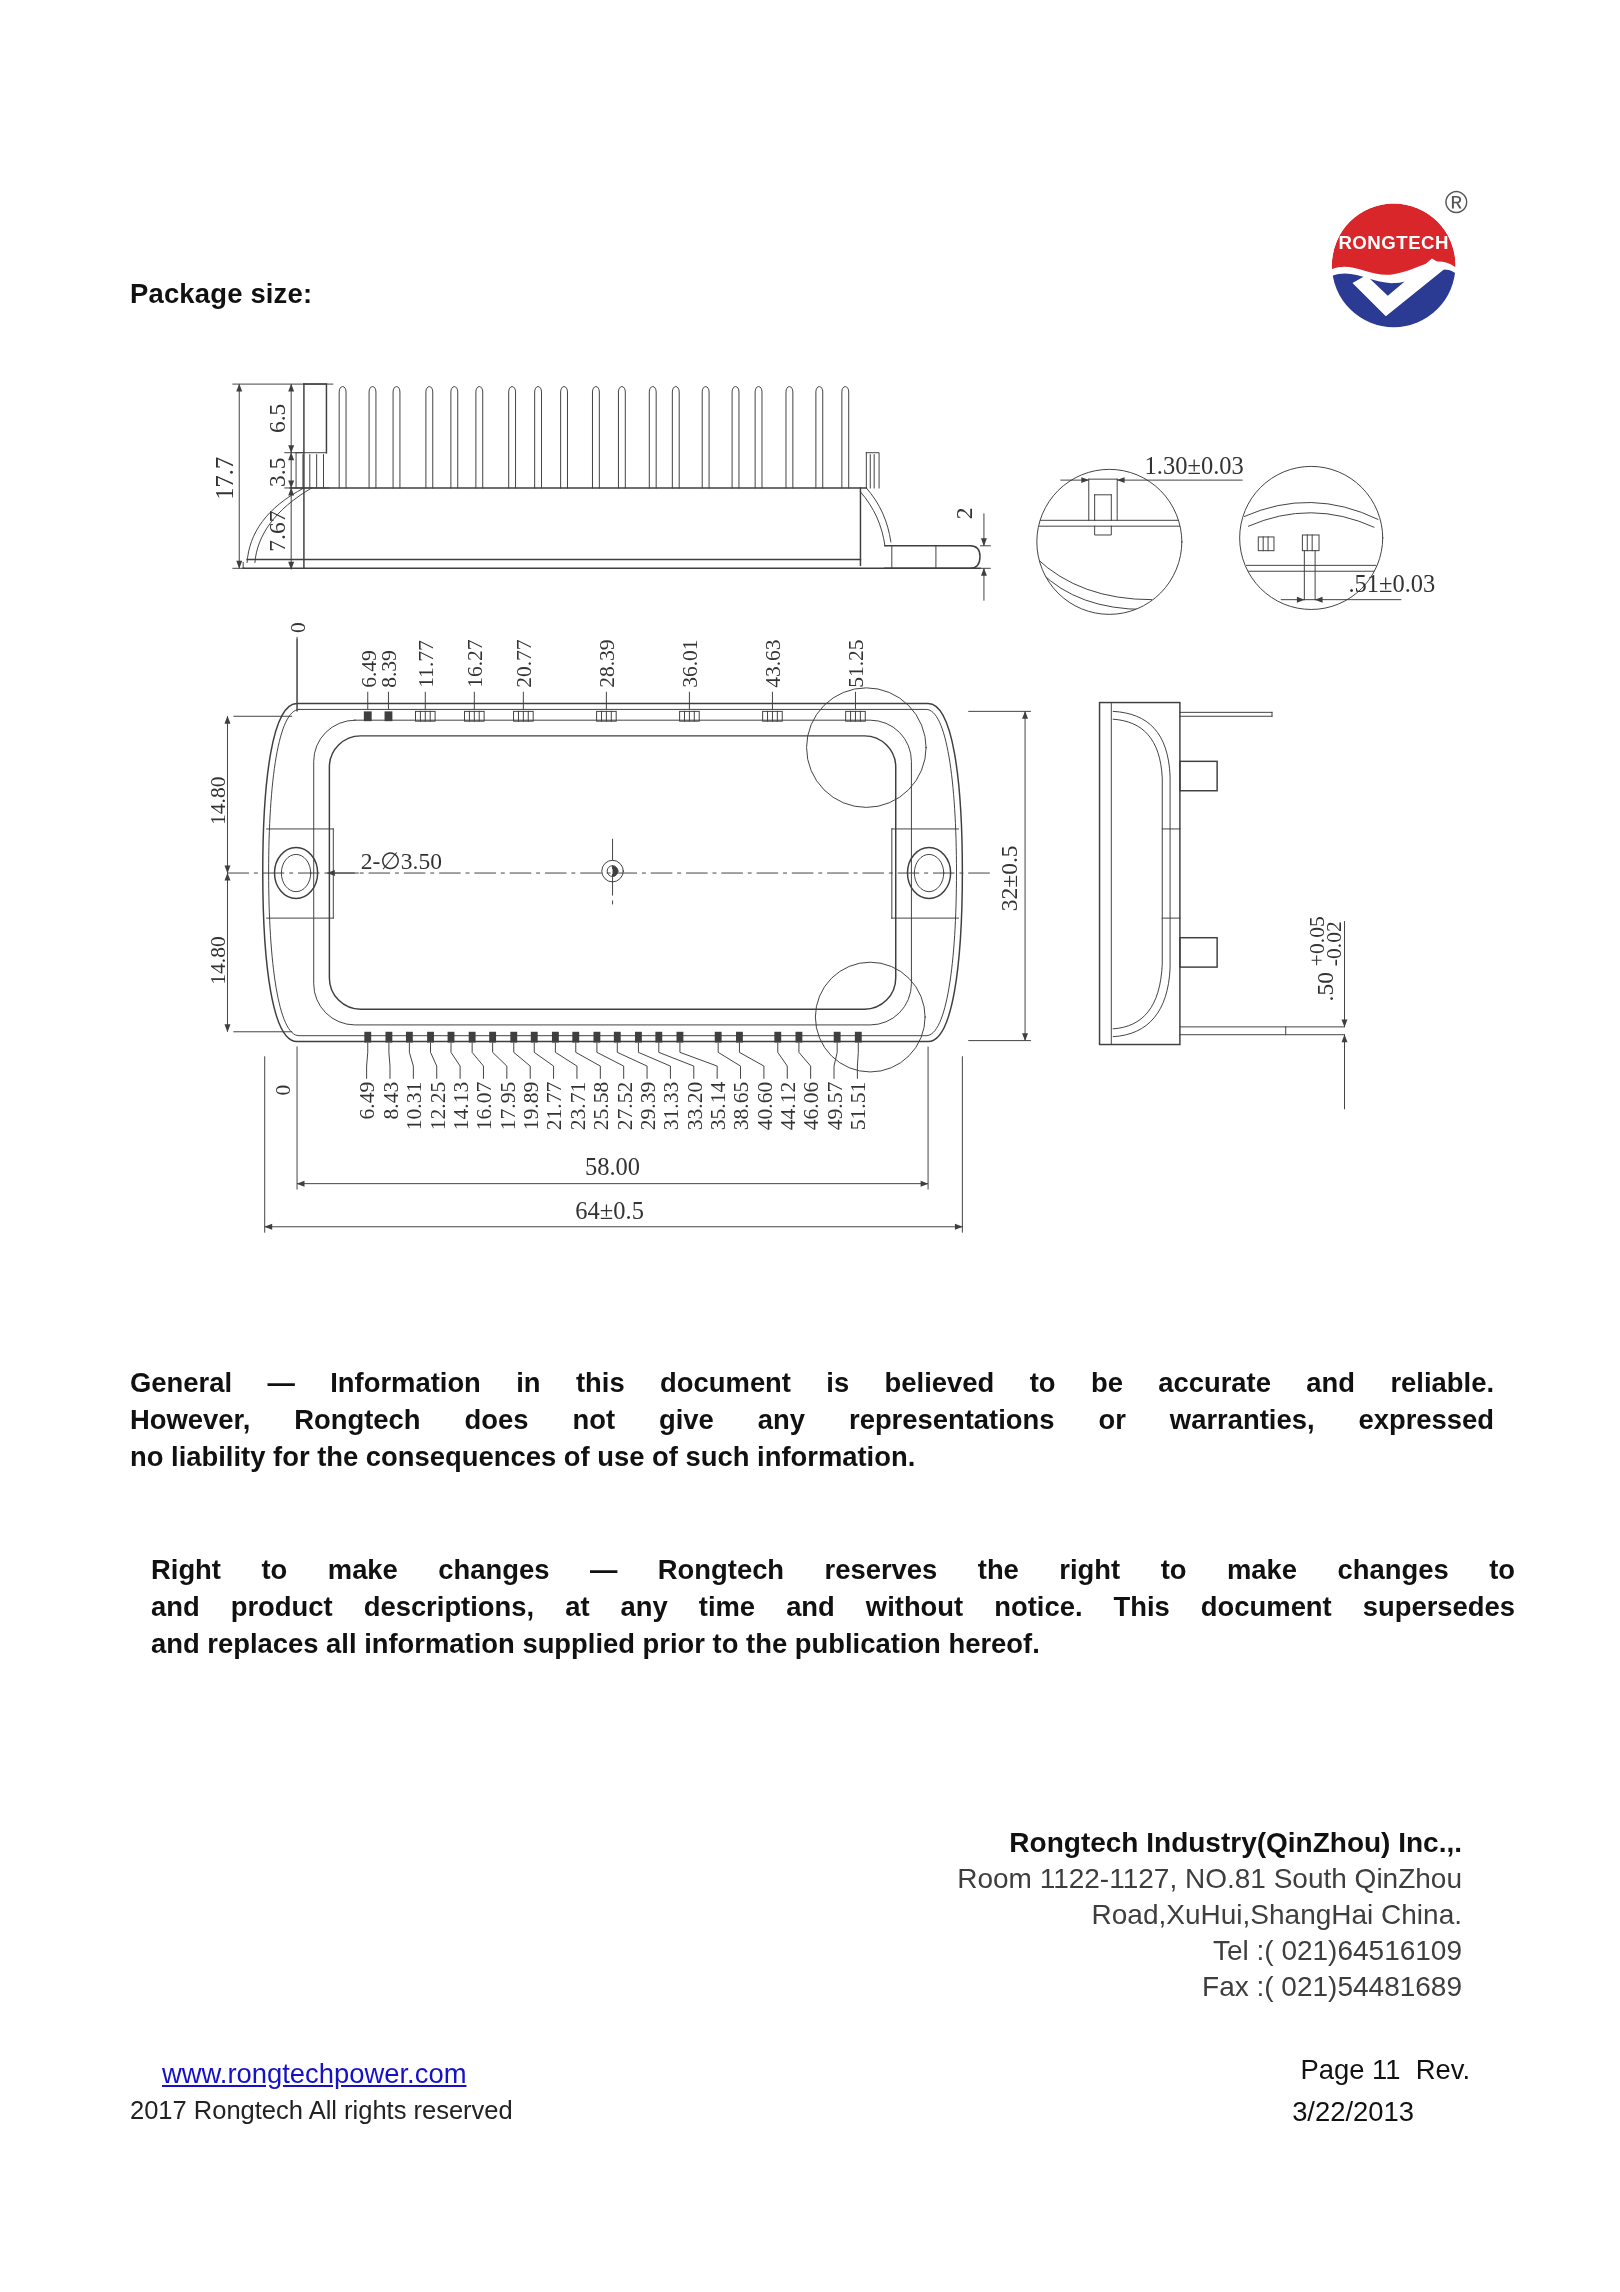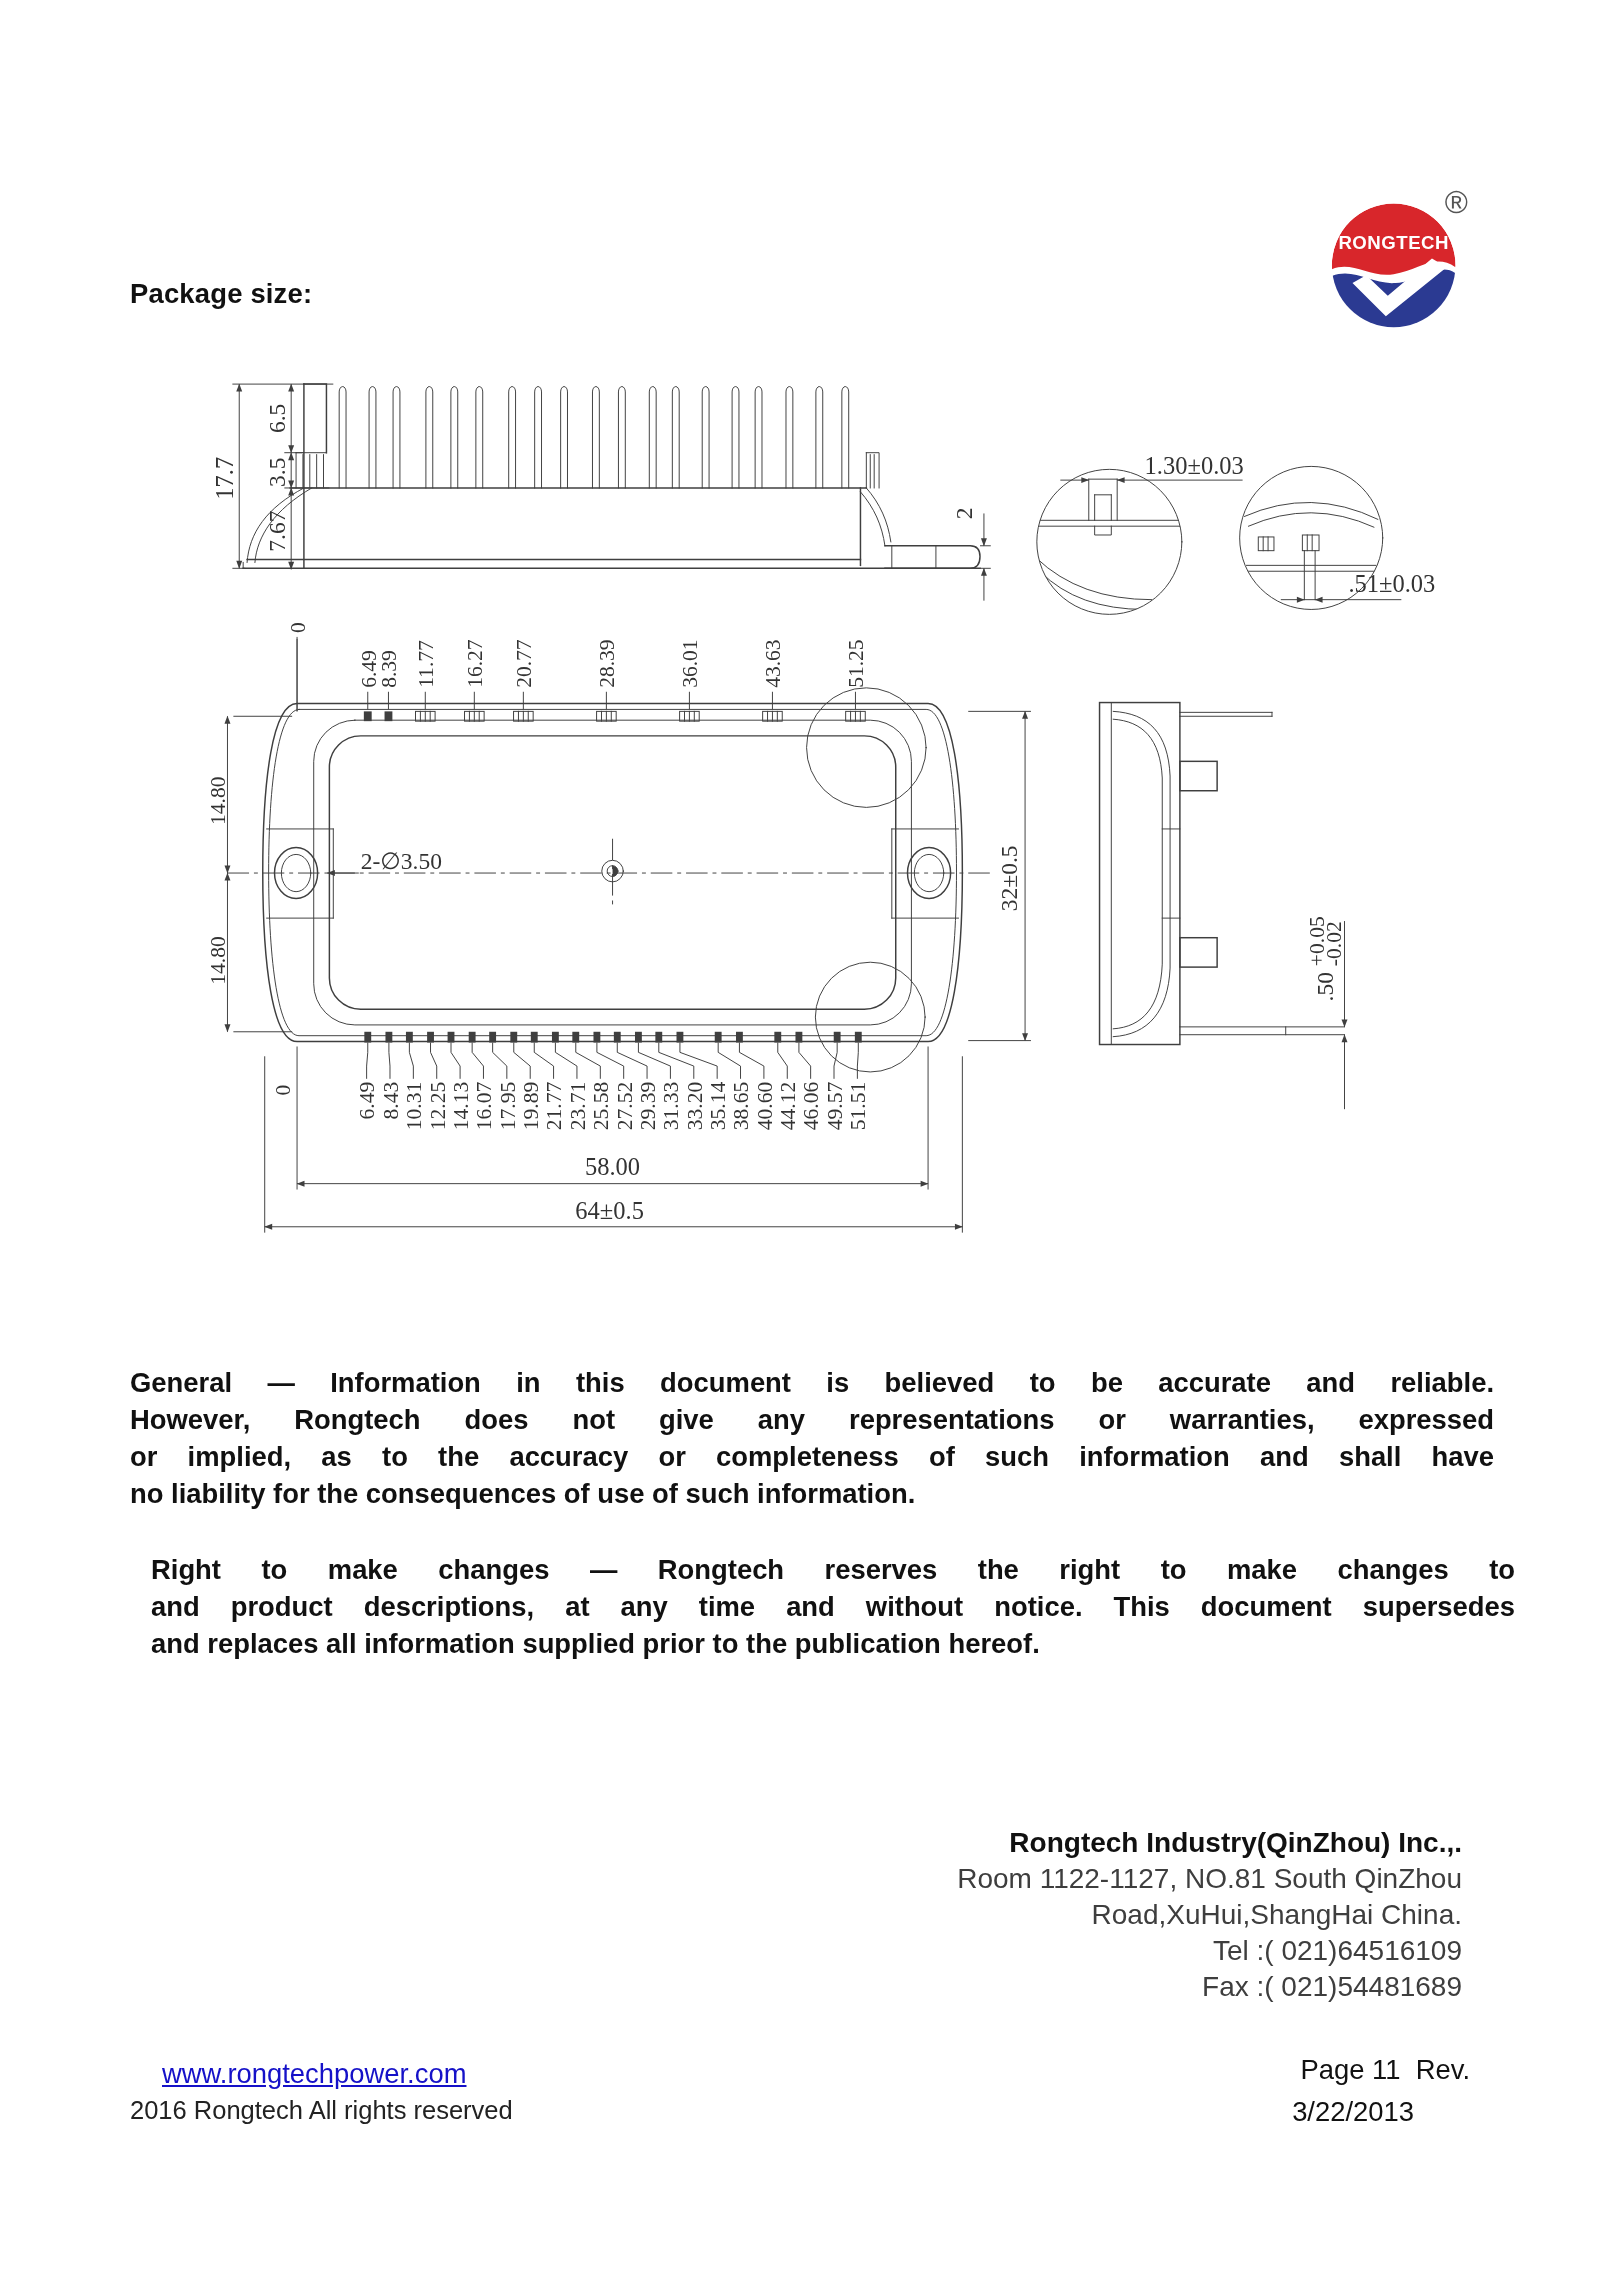--- a/index.html
+++ b/index.html
@@ -340,36 +340,35 @@
         <text transform="translate(859,1104) rotate(-90)" text-anchor="end" class="dim">49.57</text>
         <rect x="872.2911999999999" y="1053" width="7" height="11" class="fillsq"></rect>
         <polyline points="875.7911999999999,1064 875.7911999999999,1074 874.85,1088 874.85,1101" class="dl"></polyline>
         <text transform="translate(882.85,1104) rotate(-90)" text-anchor="end" class="dim">51.51</text>
       </g>
   </svg>
 
   <div class="abs para" style="top:1364px;">
       <div class="jl">General — Information in this document is believed to be accurate and reliable.</div>
       <div class="jl">However, Rongtech does not give any representations or warranties, expressed</div>
-      <div class="jl">or implied, as to the accuracy or completeness of such information and shall have</div>
       <div class="jl">no liability for the consequences of use of such information.</div>
     </div>
   <div class="abs para" style="top:1551px;margin-left:21px;">
       <div class="jl">Right to make changes — Rongtech reserves the right to make changes to</div>
       <div class="jl">and product descriptions, at any time and without notice. This document supersedes</div>
       <div class="jl">and replaces all information supplied prior to the publication hereof.</div>
     </div>
 
   <div class="abs company">
     <div class="name">Rongtech Industry(QinZhou) Inc.,.</div>
     <div>Room 1122-1127, NO.81 South QinZhou</div>
     <div>Road,XuHui,ShangHai China.</div>
     <div>Tel :( 021)64516109</div>
     <div>Fax :( 021)54481689</div>
   </div>
 
   <a class="abs f-url">www.rongtechpower.com</a>
-  <div class="abs f-copy">2016 Rongtech All rights reserved</div>
+  <div class="abs f-copy">2017 Rongtech All rights reserved</div>
   <div class="abs f-page">Page 11  Rev.</div>
   <div class="abs f-date">3/22/2013</div>
 
 </div>
 
 
 </body></html>

